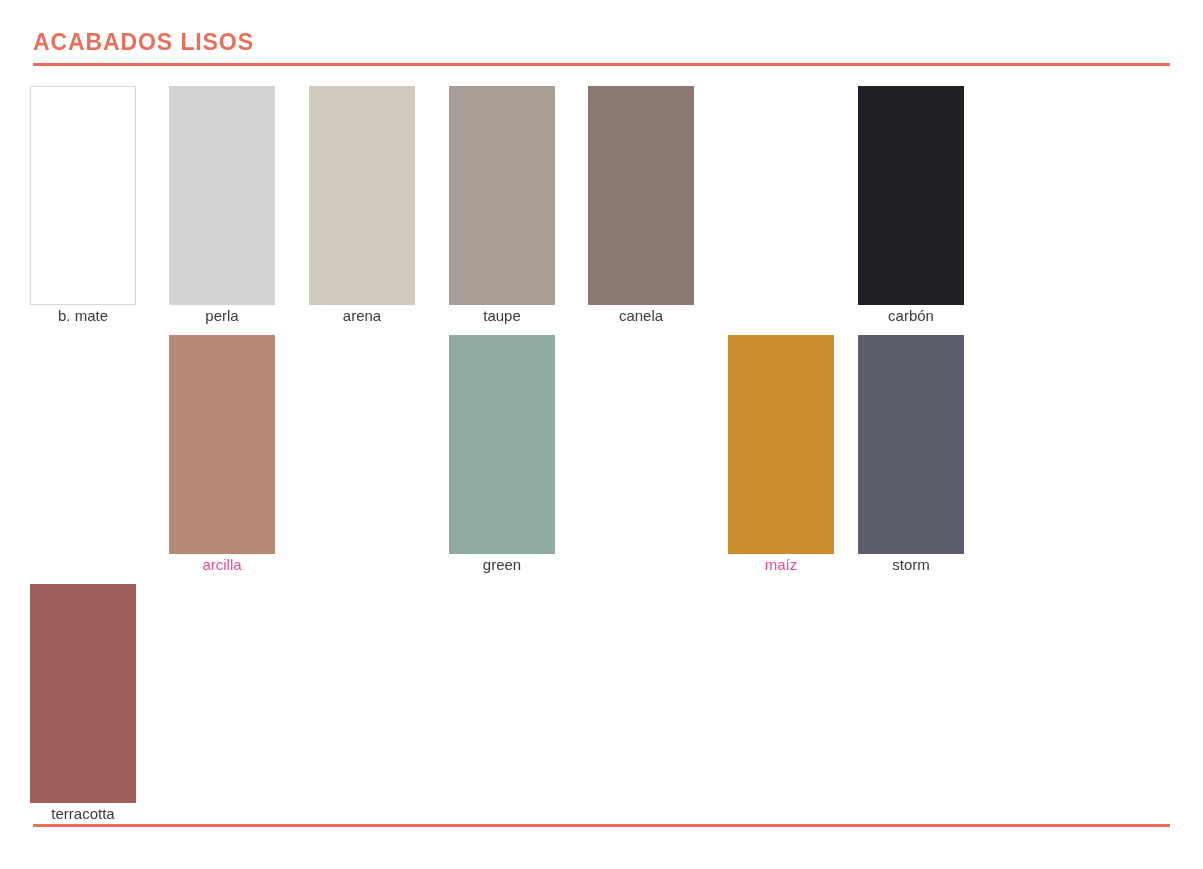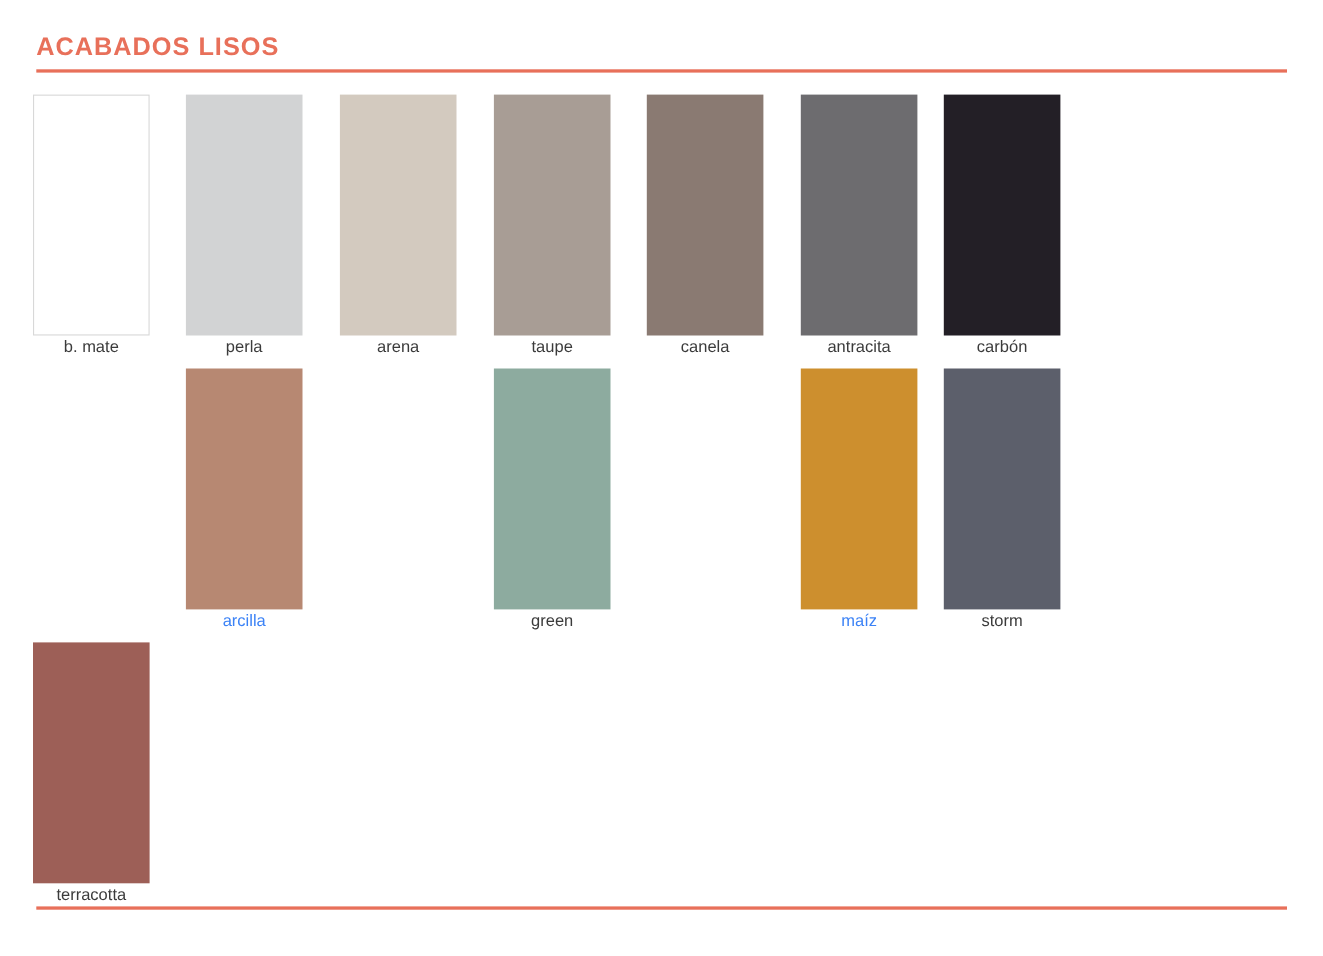--- a/index.html
+++ b/index.html
@@ -71,21 +71,21 @@
   }
   .label {
     margin-top: 0;
     text-align: center;
     font-size: 15px;
     line-height: 22px;
     color: #3b3b3b;
     white-space: nowrap;
   }
   .label.muted {
-    color: #3b82f6;
+    color: #ec4899;
   }
   
   .col-0 { left: 0px; }
   .col-1 { left: 139px; }
   .col-2 { left: 279px; }
   .col-3 { left: 419px; }
   .col-4 { left: 558px; }
   .col-5 { left: 698px; }
   .col-6 { left: 828px; }
 </style>
@@ -115,24 +115,20 @@
           <div class="label">arena</div>
         </div>
         <div class="cell col-4">
           <div class="swatch" title="#8a7a72" style="background: rgb(138, 122, 114);"></div>
           <div class="label">canela</div>
         </div>
         <div class="cell col-3">
           <div class="swatch" title="#a89d95" style="background: rgb(168, 157, 149);"></div>
           <div class="label">taupe</div>
         </div>
-        <div class="cell col-5">
-          <div class="swatch" title="#6d6c6f" style="background: rgb(109, 108, 111);"></div>
-          <div class="label">antracita</div>
-        </div>
         <div class="cell col-6">
           <div class="swatch" title="#231f26" style="background: rgb(35, 31, 38);"></div>
           <div class="label">carbón</div>
         </div>
       </div>
       <div class="row">
         <div class="cell col-1">
           <div class="swatch" title="#b78872" style="background: rgb(183, 136, 114);"></div>
           <div class="label muted">arcilla</div>
         </div>

